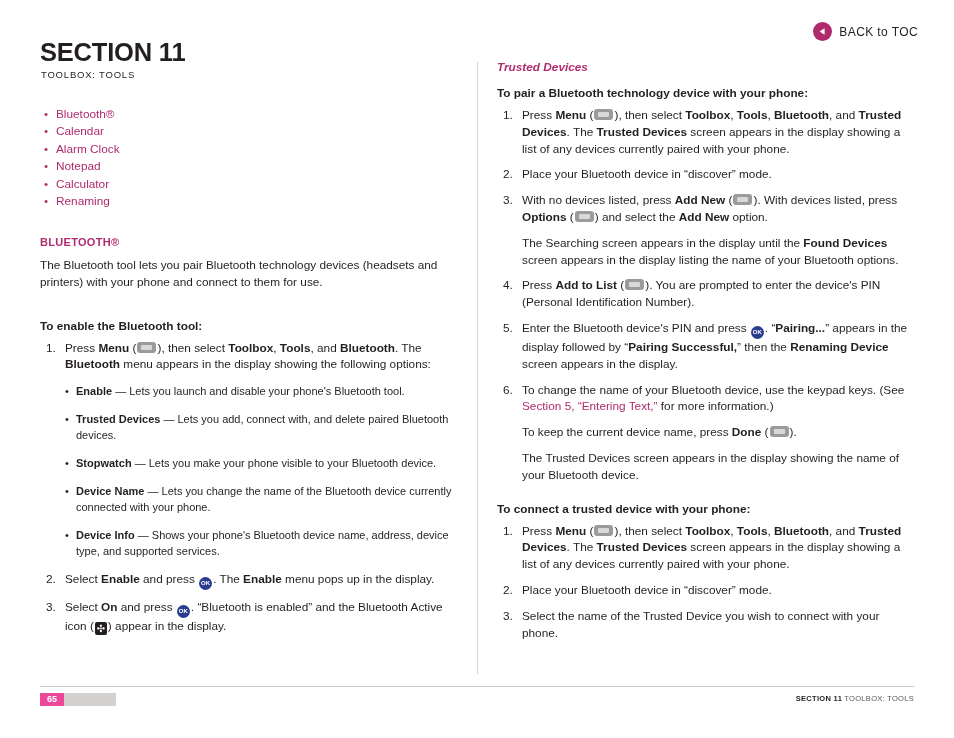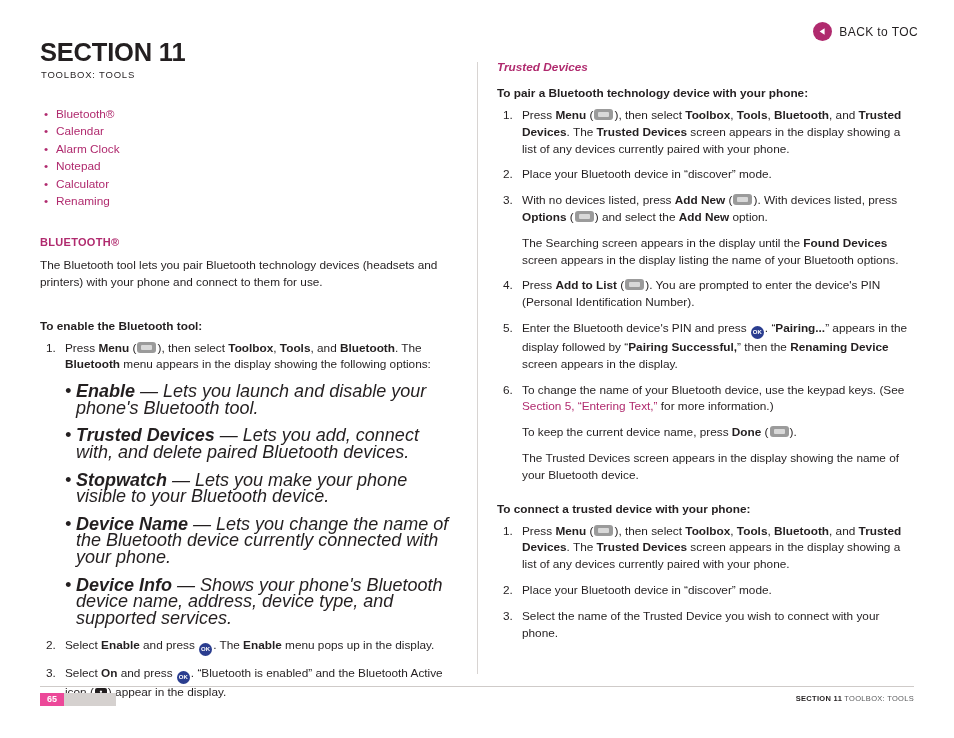--- a/index.html
+++ b/index.html
@@ -161,24 +161,23 @@
   }
 
   ul.bullets {
     list-style: none;
     margin: 10px 0 0 0;
     padding: 0;
   }
   ul.bullets li {
     position: relative;
     padding-left: 11px;
-    font-size: 18px;
+    font-size: 11px;
     line-height: 16.6px;
     margin-bottom: 11px;
-    font-style: italic;
   }
   ul.bullets li::before {
     content: "•";
     position: absolute;
     left: 0;
     top: 0;
   }
 
   b, .b { font-weight: bold; }
   .pink-italic {

